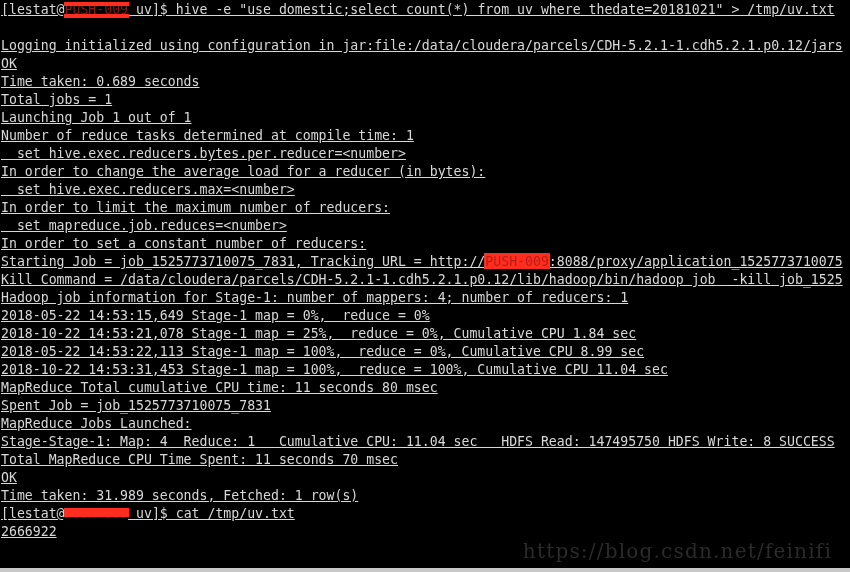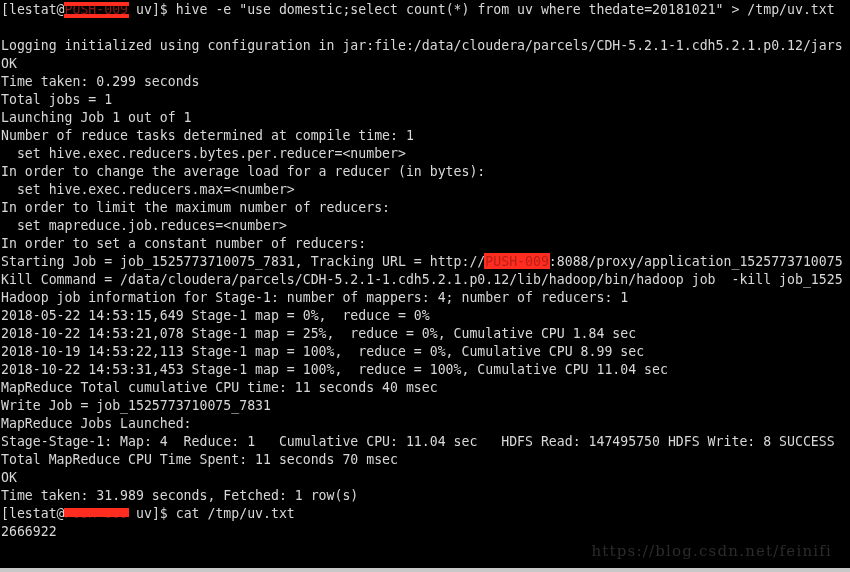--- a/index.html
+++ b/index.html
@@ -31,21 +31,21 @@
   .line {
     height: 18px;
     white-space: pre;
     overflow: hidden;
     letter-spacing: 0px;
     color: #d8d8d8;
   }
   .line.blank { color: transparent; }
 
   
-  .tok { white-space: pre; }
+  .tok { white-space: pre; text-decoration: underline; }
 
   
   .redact-strike {
     position: relative;
     display: inline-block;
     white-space: pre;
     color: #8a1a12;
   }
   .redact-strike::before,
   .redact-strike::after {
@@ -100,21 +100,21 @@
     height: 15px;
     background: #00e000;
     vertical-align: -3px;
   }
 
   #watermark {
     position: absolute;
     right: 18px;
     bottom: 12px;
     font-family: "DejaVu Serif", "Liberation Serif", serif;
-    font-size: 15px;
+    font-size: 20px;
     letter-spacing: 1.2px;
     color: #2b2b2b;
     white-space: pre;
     pointer-events: none;
     margin-top: 13px;
   }
 
   #bottom-strip {
     position: absolute;
     left: 0;
@@ -127,39 +127,39 @@
 </head>
 <body>
 
 <div id="terminal">
 
   <div id="screen">
       <div class="line"><span class="tok">[lestat@</span><span class="redact-strike">PUSH-009</span><span class="tok"> uv]$ hive -e "use domestic;select count(*) from uv where thedate=20181021" &gt; /tmp/uv.txt</span></div>
       <div class="line blank"> </div>
       <div class="line"><span class="tok">Logging initialized using configuration in jar:file:/data/cloudera/parcels/CDH-5.2.1-1.cdh5.2.1.p0.12/jars</span></div>
       <div class="line"><span class="tok">OK</span></div>
-      <div class="line"><span class="tok">Time taken: 0.299 seconds</span></div>
+      <div class="line"><span class="tok">Time taken: 0.689 seconds</span></div>
       <div class="line"><span class="tok">Total jobs = 1</span></div>
       <div class="line"><span class="tok">Launching Job 1 out of 1</span></div>
       <div class="line"><span class="tok">Number of reduce tasks determined at compile time: 1</span></div>
       <div class="line"><span class="tok">  set hive.exec.reducers.bytes.per.reducer=&lt;number&gt;</span></div>
       <div class="line"><span class="tok">In order to change the average load for a reducer (in bytes):</span></div>
       <div class="line"><span class="tok">  set hive.exec.reducers.max=&lt;number&gt;</span></div>
       <div class="line"><span class="tok">In order to limit the maximum number of reducers:</span></div>
       <div class="line"><span class="tok">  set mapreduce.job.reduces=&lt;number&gt;</span></div>
       <div class="line"><span class="tok">In order to set a constant number of reducers:</span></div>
       <div class="line"><span class="tok">Starting Job = job_1525773710075_7831, Tracking URL = http://</span><span class="redact-block"><span>PUSH-009</span></span><span class="tok">:8088/proxy/application_1525773710075</span></div>
       <div class="line"><span class="tok">Kill Command = /data/cloudera/parcels/CDH-5.2.1-1.cdh5.2.1.p0.12/lib/hadoop/bin/hadoop job  -kill job_1525</span></div>
       <div class="line"><span class="tok">Hadoop job information for Stage-1: number of mappers: 4; number of reducers: 1</span></div>
       <div class="line"><span class="tok">2018-05-22 14:53:15,649 Stage-1 map = 0%,  reduce = 0%</span></div>
       <div class="line"><span class="tok">2018-10-22 14:53:21,078 Stage-1 map = 25%,  reduce = 0%, Cumulative CPU 1.84 sec</span></div>
-      <div class="line"><span class="tok">2018-10-19 14:53:22,113 Stage-1 map = 100%,  reduce = 0%, Cumulative CPU 8.99 sec</span></div>
+      <div class="line"><span class="tok">2018-05-22 14:53:22,113 Stage-1 map = 100%,  reduce = 0%, Cumulative CPU 8.99 sec</span></div>
       <div class="line"><span class="tok">2018-10-22 14:53:31,453 Stage-1 map = 100%,  reduce = 100%, Cumulative CPU 11.04 sec</span></div>
-      <div class="line"><span class="tok">MapReduce Total cumulative CPU time: 11 seconds 40 msec</span></div>
-      <div class="line"><span class="tok">Write Job = job_1525773710075_7831</span></div>
+      <div class="line"><span class="tok">MapReduce Total cumulative CPU time: 11 seconds 80 msec</span></div>
+      <div class="line"><span class="tok">Spent Job = job_1525773710075_7831</span></div>
       <div class="line"><span class="tok">MapReduce Jobs Launched:</span></div>
       <div class="line"><span class="tok">Stage-Stage-1: Map: 4  Reduce: 1   Cumulative CPU: 11.04 sec   HDFS Read: 147495750 HDFS Write: 8 SUCCESS</span></div>
       <div class="line"><span class="tok">Total MapReduce CPU Time Spent: 11 seconds 70 msec</span></div>
       <div class="line"><span class="tok">OK</span></div>
       <div class="line"><span class="tok">Time taken: 31.989 seconds, Fetched: 1 row(s)</span></div>
       <div class="line"><span class="tok">[lestat@</span><span class="redact-bar">PUSH-009</span><span class="tok"> uv]$ cat /tmp/uv.txt</span></div>
       <div class="line"><span class="tok">2666922</span></div>
     </div>
 
   <div id="watermark">https://blog.csdn.net/feinifi</div>

